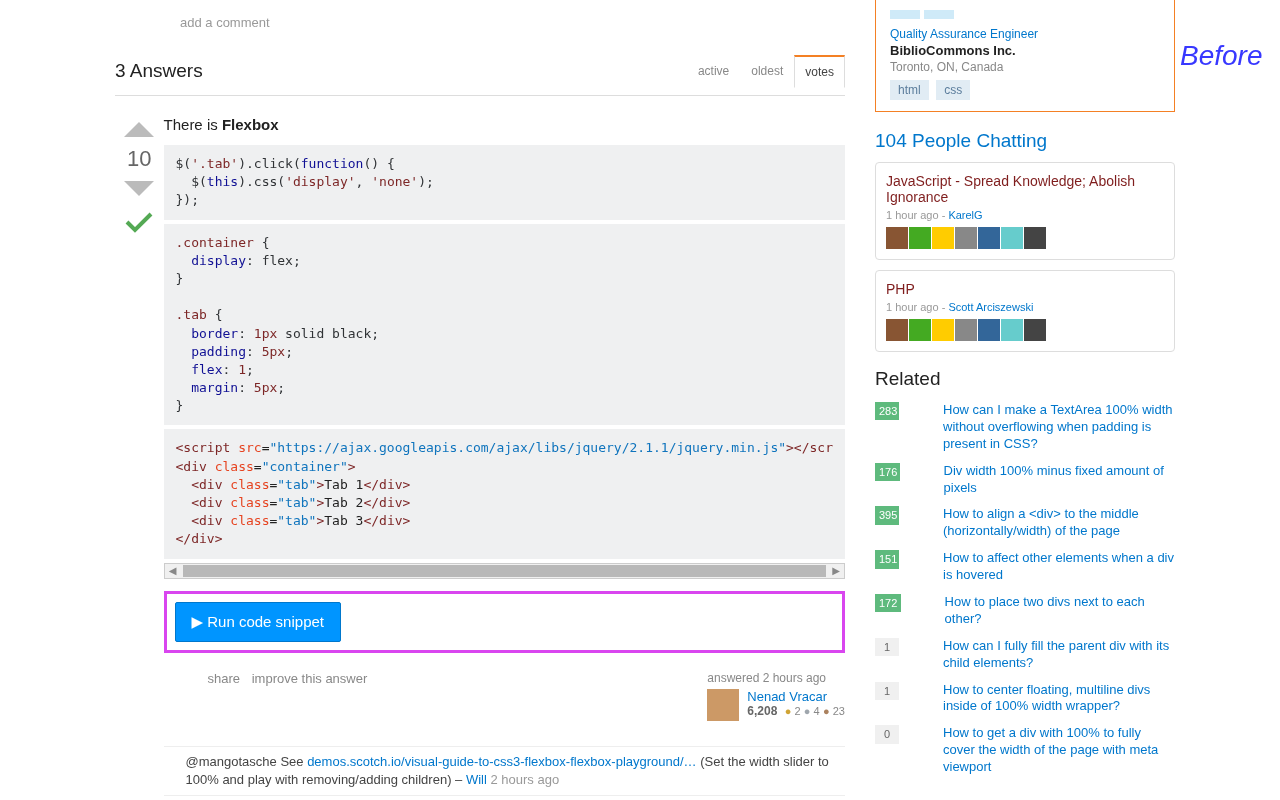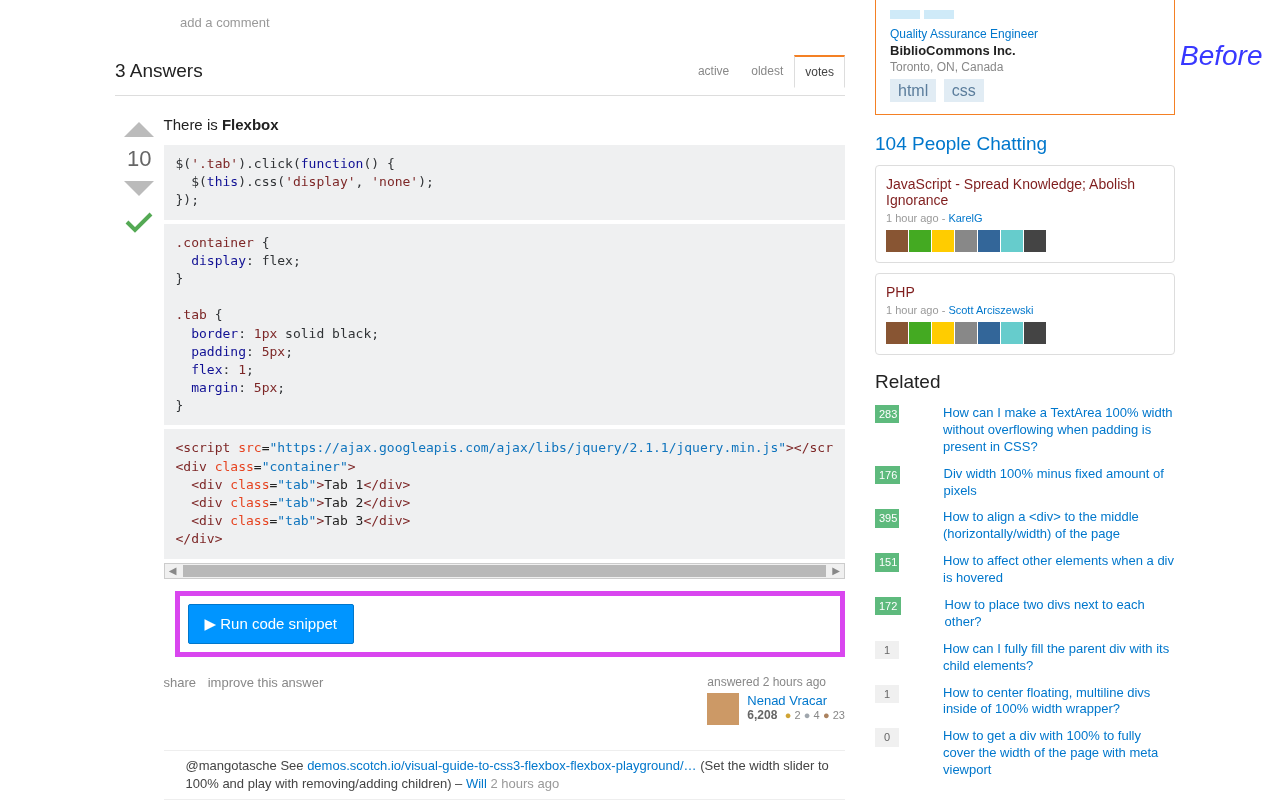--- a/index.html
+++ b/index.html
@@ -21,24 +21,24 @@
 .vote-count { font-size: 22px; color: #666; padding: 6px 0; }
 .accepted { color: #5cb85c; margin-top: 8px; }
 .accepted svg { width: 36px; height: 24px; stroke: #54a954; stroke-width: 4; fill: none; }
 .answer-body { flex: 1; }
 .answer-text { font-size: 15px; margin-bottom: 12px; }
 pre { background: #eff0f1; padding: 10px 12px; font-family: Consolas, monospace; font-size: 13px; line-height: 1.4; margin-bottom: 4px; overflow-x: auto; }
 .code-html-wrap { position: relative; }
 .fake-scrollbar { height: 16px; background: #f0f0f0; border: 1px solid #ccc; display: flex; align-items: center; }
 .fake-scrollbar .arrow { width: 16px; text-align: center; color: #888; font-size: 10px; }
 .fake-scrollbar .track { flex: 1; height: 12px; background: #b8b8b8; margin: 0 2px; }
-.snippet-box { border: 5px solid #d946ef; padding: 8px; margin-top: 12px; margin-left: 11px; }
+.snippet-box { border: 3px solid #d946ef; padding: 8px; margin-top: 12px; }
 .run-btn { background: #0095ff; color: #fff; border: 1px solid #0077cc; padding: 10px 16px; font-size: 15px; cursor: pointer; border-radius: 2px; }
 .post-footer { display: flex; justify-content: space-between; margin-top: 18px; font-size: 13px; }
-.post-menu { color: #888; }
+.post-menu { color: #888; margin-left: 44px; }
 .post-menu span { margin-right: 8px; cursor: pointer; }
 .user-info { font-size: 12px; color: #888; }
 .user-info .answered { margin-bottom: 4px; }
 .user-info-inner { display: flex; }
 .avatar { width: 32px; height: 32px; background: #cc9966; margin-right: 8px; }
 .user-link { color: #0077cc; font-size: 13px; }
 .rep { color: #666; font-weight: bold; margin-right: 4px; }
 .badge { font-size: 11px; color: #888; }
 .bg { color: #d0a434; }
 .bs { color: #9fa6ad; }
@@ -49,21 +49,21 @@
 .comment-body { flex: 1; }
 .comment a { color: #0077cc; text-decoration: none; }
 .comment .timestamp { color: #999; }
 .job-card { border: 1px solid #f48024; border-top: none; padding: 10px 14px 14px; margin-bottom: 18px; }
 .job-skel { display: flex; gap: 4px; margin-bottom: 8px; }
 .job-skel span { width: 30px; height: 9px; background: #cfeaf8; }
 .job-title { color: #0077cc; font-size: 12px; }
 .job-company { font-weight: bold; font-size: 13px; margin-top: 2px; }
 .job-loc { color: #888; font-size: 12px; margin-top: 2px; }
 .job-tags { margin-top: 8px; }
-.job-tags span { background: #e1ecf4; color: #5b7d9c; padding: 3px 8px; font-size: 16px; margin-right: 4px; }
+.job-tags span { background: #e1ecf4; color: #5b7d9c; padding: 3px 8px; font-size: 12px; margin-right: 4px; }
 .chat-header { color: #0077cc; font-size: 19px; margin-bottom: 10px; }
 .chat-room { border: 1px solid #ddd; border-radius: 4px; padding: 10px; margin-bottom: 10px; }
 .chat-room-title { color: #7f1d1d; font-size: 14px; }
 .chat-meta { font-size: 11px; color: #999; margin-top: 4px; }
 .chat-meta a { color: #0077cc; text-decoration: none; }
 .avatars { display: flex; margin-top: 6px; gap: 1px; }
 .avatars span { width: 22px; height: 22px; background: #888; display: inline-block; }
 .related-header { font-size: 19px; margin: 16px 0 12px; }
 .related-item { display: flex; align-items: flex-start; margin-bottom: 10px; font-size: 13px; line-height: 1.3; gap: 36px; }
 .related-vote { min-width: 24px; padding: 2px 4px; text-align: center; font-size: 11px; margin-right: 8px; }

